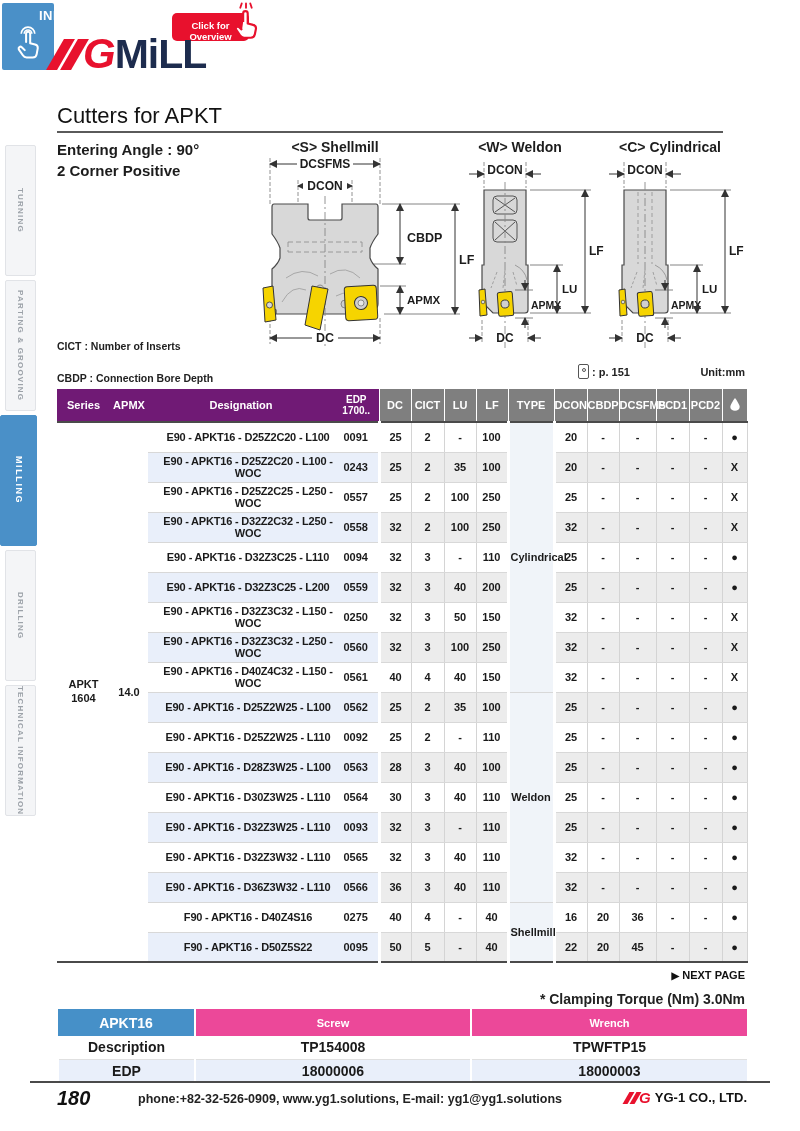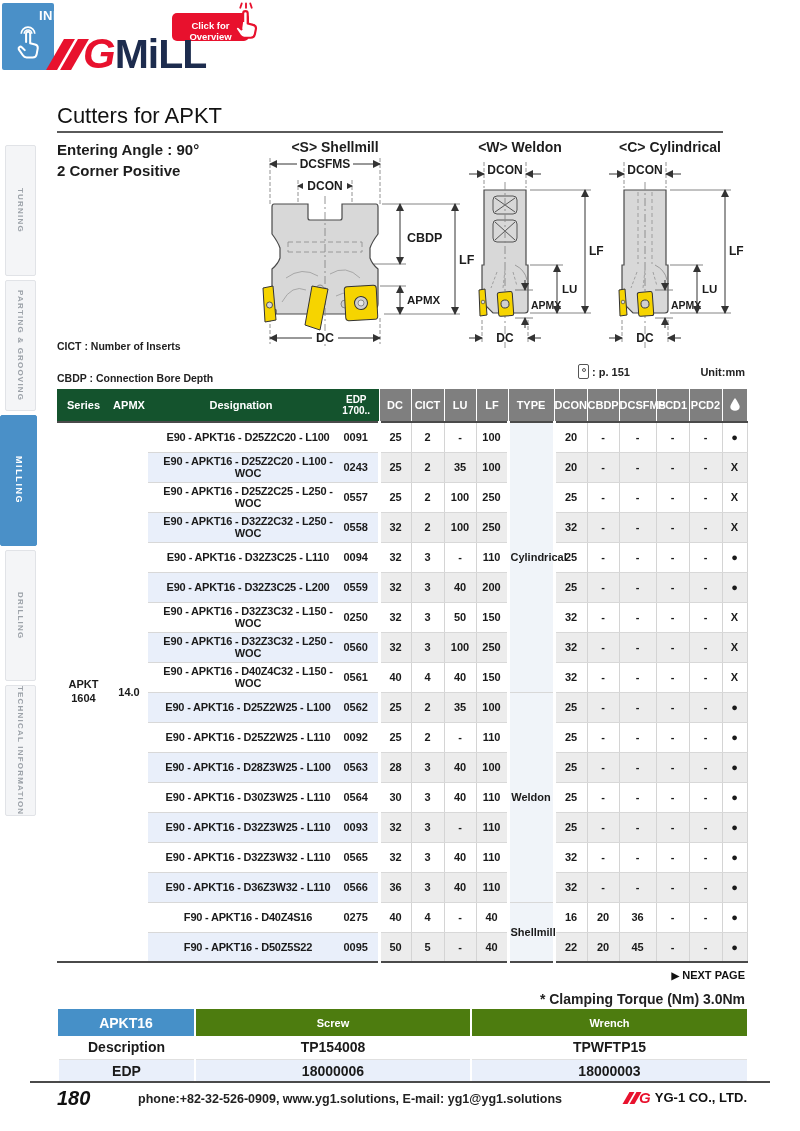--- a/index.html
+++ b/index.html
@@ -55,21 +55,21 @@
   .screw-ref-icon i { position:absolute; left:2.5px; top:3px; width:4px; height:4px;
     border:1px solid #555; border-radius:50%; }
   .unit { position:absolute; left:645px; top:366px; width:100px; text-align:right;
     font-size:11px; font-weight:700; color:#222; }
 
   
   .cat-wrap { position:absolute; left:57px; top:389px; width:690px; }
   table.cat { border-collapse:collapse; table-layout:fixed; width:690px; }
   table.cat th { height:33px; color:#fff; font-weight:700; font-size:11px; text-align:center; vertical-align:middle;
     border-bottom:2.5px solid #4a4a4a; }
-  th.blue { background:#14532d; border-left:0; border-right:0; border-top:0; }
+  th.blue { background:#701a75; border-left:0; border-right:0; border-top:0; }
   th.gray { background:#7f7f7f; font-size:10px; border-left:1.5px solid #fff; border-right:1.5px solid #fff; border-top:0; }
   th.sm   { font-size:8.5px; }
   th .edp2 { display:block; font-size:10px; line-height:1.15; }
   table.cat td { height:30px; text-align:center; vertical-align:middle; font-weight:700; font-size:11px;
     color:#1a1a1a; border-bottom:1px solid #d8d8d8; }
   td.desig { text-align:left; padding-left:14px; font-size:10.5px; letter-spacing:-0.2px; }
   td.num  { border-left:1px solid #d4d4d4; border-right:1px solid #d4d4d4; }
   td.gapL { border-left:3px solid #fff; }
   tr.alt td.desig, tr.alt td.edp { background:#e9effa; }
   tr.alt td.num { background:#ececec; }
@@ -87,21 +87,21 @@
   .next-page .tri { font-size:10px; margin-right:3px; }
   .clamp-note { position:absolute; left:460px; top:991px; width:285px; text-align:right;
     font-size:14px; font-weight:600; color:#222; }
 
   
   .acc-wrap { position:absolute; left:57px; top:1009px; width:690px; }
   table.acc { border-collapse:collapse; table-layout:fixed; width:690px; }
   table.acc td { text-align:center; vertical-align:middle; }
   td.acc-title { height:27px; background:#4690c8; color:#fff; font-size:14px; font-weight:700;
     border-right:2px solid #fff; }
-  td.acc-h { height:27px; background:#4d7c0f; color:#fff; font-size:11px; font-weight:700;
+  td.acc-h { height:27px; background:#ec4899; color:#fff; font-size:11px; font-weight:700;
     border-left:2px solid #fff; border-right:2px solid #fff; }
   tr.acc-row td { height:23px; font-size:14px; font-weight:700; color:#1a1a1a;
     border-bottom:1px solid #e0e0e0; border-left:2px solid #fff; border-right:2px solid #fff; }
   tr.acc-row.shade td { background:#e9effa; }
 
   
   .foot-rule { position:absolute; left:30px; top:1081px; width:740px; height:2px; background:#4a4a4a; }
   .page-num { position:absolute; left:57px; top:1087px; font-size:20px; font-weight:800; color:#111;font-style:italic; }
   .contact { position:absolute; left:120px; top:1092px; width:460px; text-align:center;
     font-size:12.5px; font-weight:600; color:#222; }

